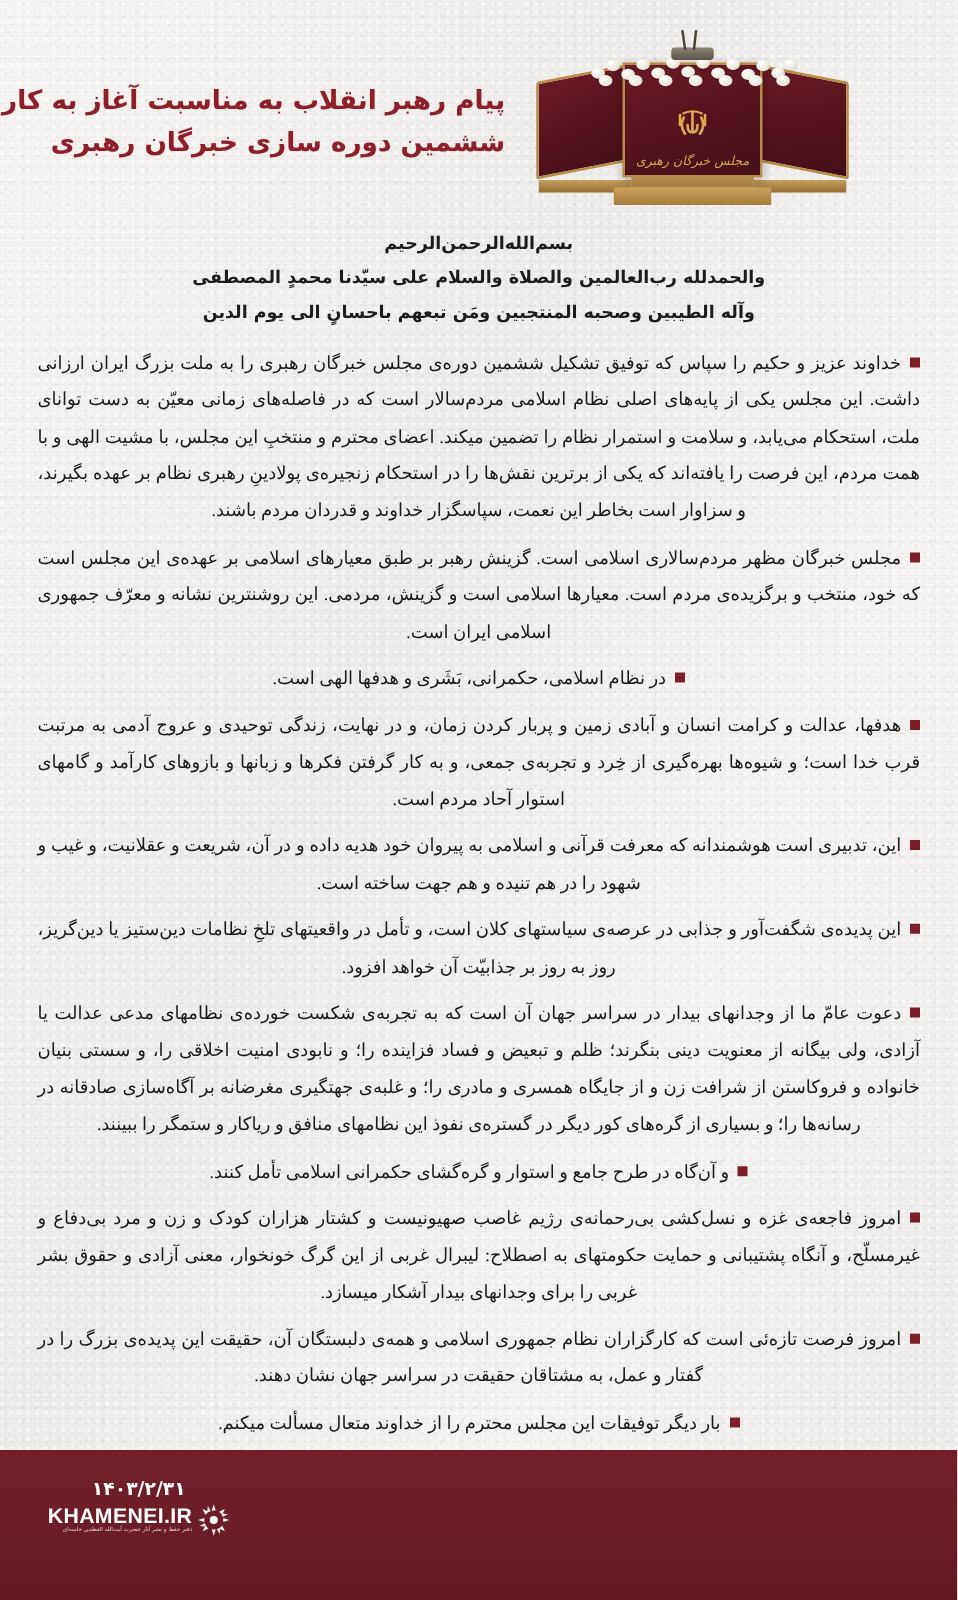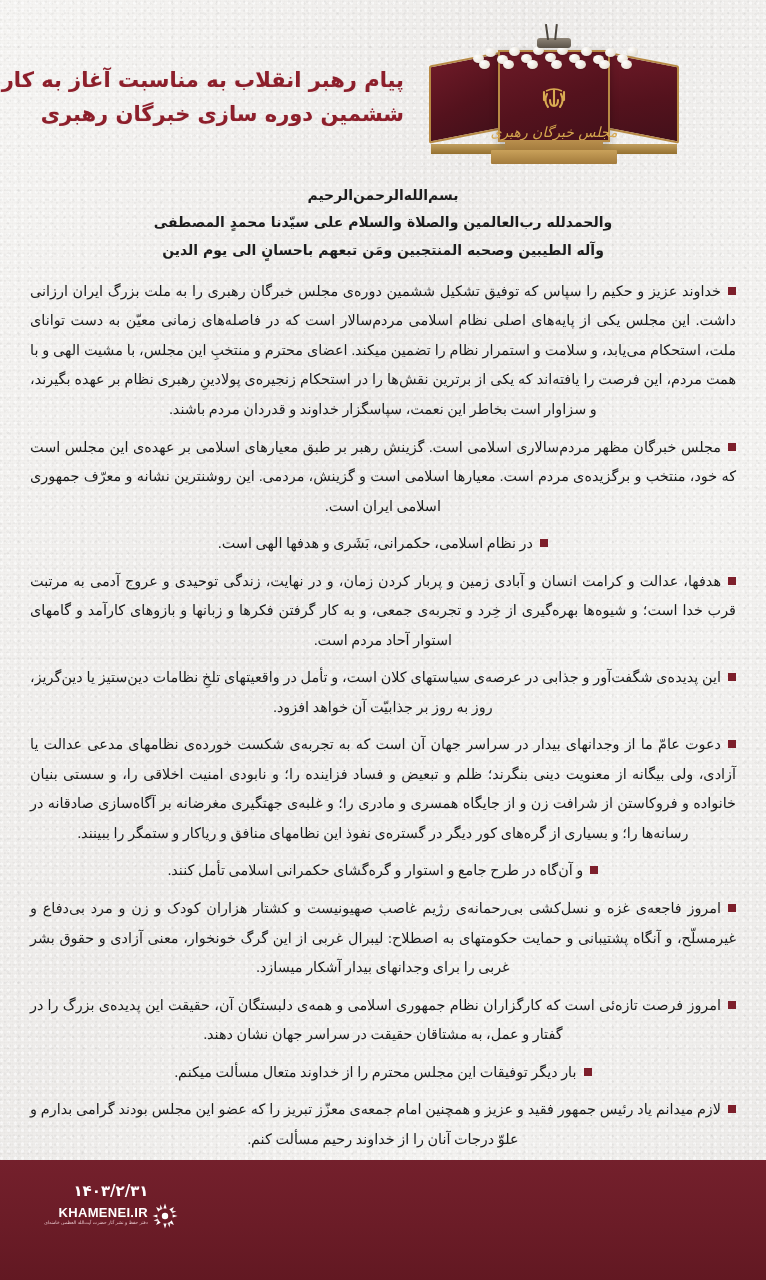--- a/index.html
+++ b/index.html
@@ -144,21 +144,21 @@
     font-size: 24px;
     line-height: 1;
     font-weight: 700;
   }
   .emblem-script {
     position: absolute;
     left: 50%; top: 72px;
     transform: translateX(-50%);
     z-index: 5;
     color: #d6a84f;
-    font-size: 14px;
+    font-size: 10px;
     white-space: nowrap;
     font-style: italic;
     letter-spacing: .5px;
   }
   .flowers {
     position: absolute;
     left: 50%; top: 20px;
     transform: translateX(-50%);
     width: 166px; height: 22px;
     z-index: 6;
@@ -278,21 +278,21 @@
   }
   .brand-mark {
     width: 26px; height: 26px;
     flex: 0 0 auto;
     position: relative;
   }
   .brand-mark svg { display: block; }
   .brand-texts { text-align: right; line-height: 1; }
   .brand-name {
     color: #ffffff;
-    font-size: 13px;
+    font-size: 17px;
     font-weight: 700;
     letter-spacing: .3px;
     font-family: "Liberation Sans", sans-serif;
   }
   .brand-sub {
     color: #e9c7cc;
     font-size: 4.6px;
     margin-top: 2px;
     letter-spacing: .1px;
     white-space: nowrap;
@@ -367,20 +367,21 @@
       <div class="inv-1">بسم‌الله‌الرحمن‌الرحیم</div>
       <div class="inv-2">والحمدلله رب‌العالمین والصلاة والسلام علی سیّدنا محمدٍ المصطفی</div>
       <div class="inv-3">وآله الطیبین وصحبه المنتجبین ومَن تبعهم باحسانٍ الی یوم الدین</div>
     </div>
 
     <div class="paragraphs" id="paragraphs">
         <p class="para"><span class="bullet"></span><span class="para-text">خداوند عزیز و حکیم را سپاس که توفیق تشکیل ششمین دوره‌ی مجلس خبرگان رهبری را به ملت بزرگ ایران ارزانی داشت. این مجلس یکی از پایه‌های اصلی نظام اسلامی مردم‌سالار است که در فاصله‌های زمانی معیّن به دست توانای ملت، استحکام می‌یابد، و سلامت و استمرار نظام را تضمین میکند. اعضای محترم و منتخبِ این مجلس، با مشیت الهی و با همت مردم، این فرصت را یافته‌اند که یکی از برترین نقش‌ها را در استحکام زنجیره‌ی پولادینِ رهبری نظام بر عهده بگیرند، و سزاوار است بخاطر این نعمت، سپاسگزار خداوند و قدردان مردم باشند.</span></p>
         <p class="para"><span class="bullet"></span><span class="para-text">مجلس خبرگان مظهر مردم‌سالاری اسلامی است. گزینش رهبر بر طبق معیارهای اسلامی بر عهده‌ی این مجلس است که خود، منتخب و برگزیده‌ی مردم است. معیارها اسلامی است و گزینش، مردمی. این روشنترین نشانه و معرّف جمهوری اسلامی ایران است.</span></p>
         <p class="para"><span class="bullet"></span><span class="para-text">در نظام اسلامی، حکمرانی، بَشَری و هدفها الهی است.</span></p>
         <p class="para"><span class="bullet"></span><span class="para-text">هدفها، عدالت و کرامت انسان و آبادی زمین و پربار کردن زمان، و در نهایت، زندگی توحیدی و عروج آدمی به مرتبت قرب خدا است؛ و شیوه‌ها بهره‌گیری از خِرد و تجربه‌ی جمعی، و به کار گرفتن فکرها و زبانها و بازوهای کارآمد و گامهای استوار آحاد مردم است.</span></p>
+        <p class="para"><span class="bullet"></span><span class="para-text">این، تدبیری است هوشمندانه که معرفت قرآنی و اسلامی به پیروان خود هدیه داده و در آن، شریعت و عقلانیت، و غیب و شهود را در هم تنیده و هم جهت ساخته است.</span></p>
         <p class="para"><span class="bullet"></span><span class="para-text">این پدیده‌ی شگفت‌آور و جذابی در عرصه‌ی سیاستهای کلان است، و تأمل در واقعیتهای تلخِ نظامات دین‌ستیز یا دین‌گریز، روز به روز بر جذابیّت آن خواهد افزود.</span></p>
         <p class="para"><span class="bullet"></span><span class="para-text">دعوت عامّ ما از وجدانهای بیدار در سراسر جهان آن است که به تجربه‌ی شکست خورده‌ی نظامهای مدعی عدالت یا آزادی، ولی بیگانه از معنویت دینی بنگرند؛ ظلم و تبعیض و فساد فزاینده را؛ و نابودی امنیت اخلاقی را، و سستی بنیان خانواده و فروکاستن از شرافت زن و از جایگاه همسری و مادری را؛ و غلبه‌ی جهتگیری مغرضانه بر آگاه‌سازی صادقانه در رسانه‌ها را؛ و بسیاری از گره‌های کور دیگر در گستره‌ی نفوذ این نظامهای منافق و ریاکار و ستمگر را ببینند.</span></p>
         <p class="para"><span class="bullet"></span><span class="para-text">و آن‌گاه در طرح جامع و استوار و گره‌گشای حکمرانی اسلامی تأمل کنند.</span></p>
         <p class="para"><span class="bullet"></span><span class="para-text">امروز فاجعه‌ی غزه و نسل‌کشی بی‌رحمانه‌ی رژیم غاصب صهیونیست و کشتار هزاران کودک و زن و مرد بی‌دفاع و غیرمسلّح، و آنگاه پشتیبانی و حمایت حکومتهای به اصطلاح: لیبرال غربی از این گرگ خونخوار، معنی آزادی و حقوق بشر غربی را برای وجدانهای بیدار آشکار میسازد.</span></p>
         <p class="para"><span class="bullet"></span><span class="para-text">امروز فرصت تازه‌ئی است که کارگزاران نظام جمهوری اسلامی و همه‌ی دلبستگان آن، حقیقت این پدیده‌ی بزرگ را در گفتار و عمل، به مشتاقان حقیقت در سراسر جهان نشان دهند.</span></p>
         <p class="para"><span class="bullet"></span><span class="para-text">بار دیگر توفیقات این مجلس محترم را از خداوند متعال مسألت میکنم.</span></p>
         <p class="para"><span class="bullet"></span><span class="para-text">لازم میدانم یاد رئیس جمهور فقید و عزیز و همچنین امام جمعه‌ی معزّز تبریز را که عضو این مجلس بودند گرامی بدارم و علوّ درجات آنان را از خداوند رحیم مسألت کنم.</span></p>
       </div>
 
     <div class="signoff">

